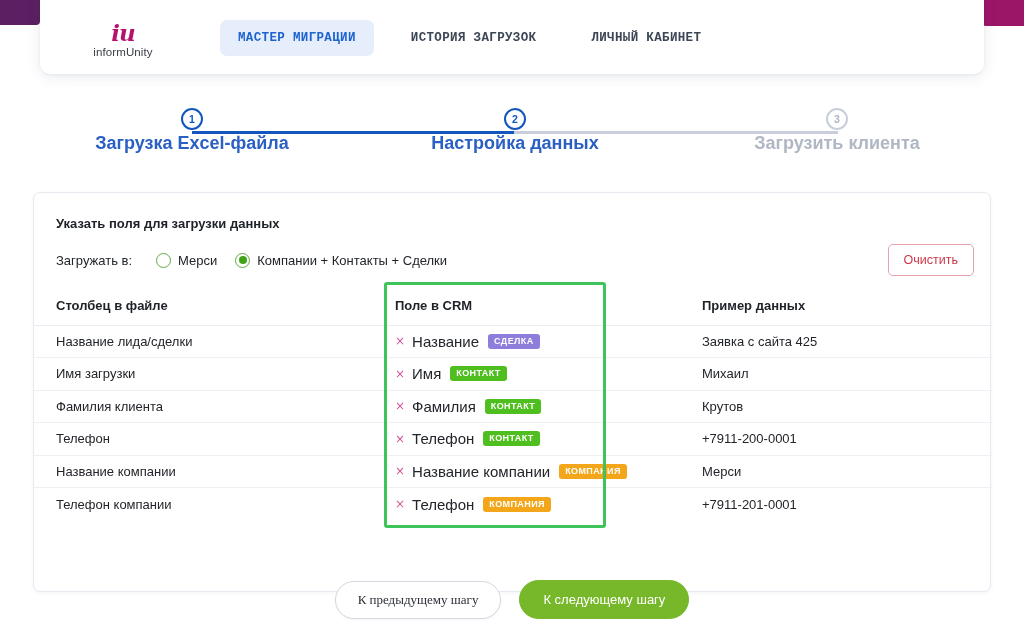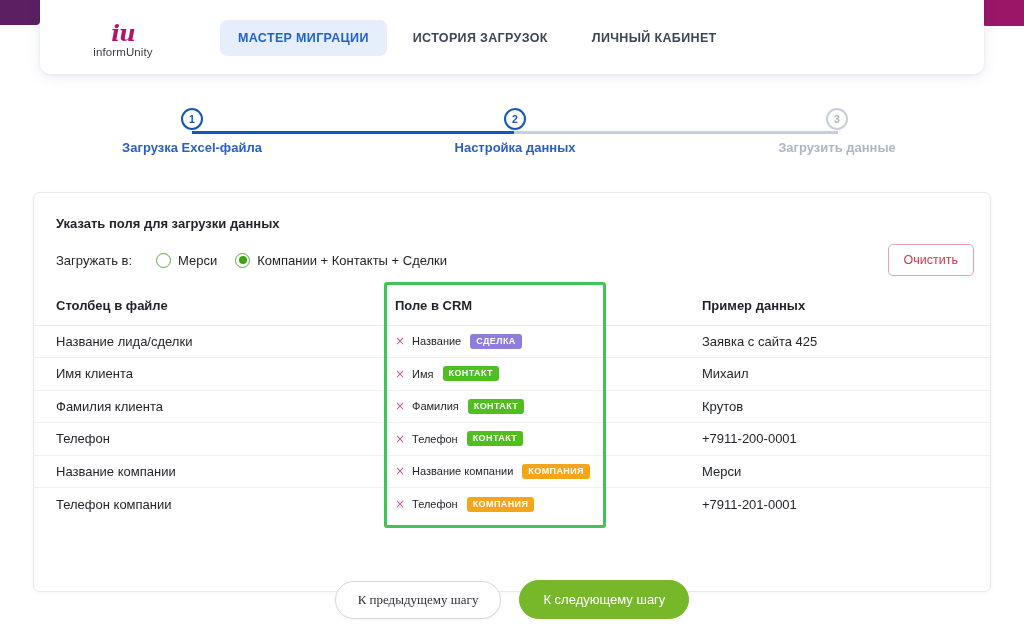--- a/index.html
+++ b/index.html
@@ -75,22 +75,23 @@
     font-size: 11.5px;
     color: #3a3f45;
     margin-top: 2px;
     letter-spacing: 0.1px;
   }
 
   .nav {
     display: flex;
     align-items: flex-end;
     margin-left: 42px;
-    gap: 8px;
+    gap: 19px;
     padding-bottom: 4px;
+    font-family: Liberation Mono, monospace;
   }
   .nav-item {
     font-size: 12.5px;
     font-weight: 700;
     letter-spacing: 0.35px;
     color: #3c4756;
     padding: 11px 18px;
     border-radius: 7px;
     cursor: pointer;
     white-space: nowrap;
@@ -141,22 +142,22 @@
     font-weight: 700;
     color: #1456bd;
     position: relative;
     z-index: 2;
   }
   .step-circle.pending {
     border-color: #c8cedb;
     color: #aab2c2;
   }
   .step-label {
-    margin-top: 10px;
-    font-size: 13px;
+    margin-top: 3px;
+    font-size: 18px;
     font-weight: 700;
     color: #2a5fc4;
     white-space: nowrap;
   }
   .step-label.pending { color: #b0b7c4; }
 
   
   .panel {
     position: absolute;
     left: 33px;
@@ -276,21 +277,21 @@
   .col-ex  { width: 323px; padding-left: 33px !important; }
 
   .crm-cell { display: flex; align-items: center; gap: 7px; }
   .x-icon {
     color: #d2559b;
     font-size: 12px;
     line-height: 1;
     cursor: pointer;
     font-family: "DejaVu Sans", sans-serif;
   }
-  .crm-name { font-size: 11px; color: #22252a; white-space: nowrap; }
+  .crm-name { font-size: 15px; color: #22252a; white-space: nowrap; }
 
   .badge {
     display: inline-block;
     font-size: 9px;
     font-weight: 700;
     letter-spacing: 0.4px;
     color: #ffffff;
     border-radius: 3px;
     padding: 3px 6px 3px 6px;
     line-height: 1;
@@ -374,21 +375,21 @@
     <div class="step-label">Загрузка Excel-файла</div>
   </div>
 
   <div class="step step-2">
     <div class="step-circle">2</div>
     <div class="step-label">Настройка данных</div>
   </div>
 
   <div class="step step-3">
     <div class="step-circle pending">3</div>
-    <div class="step-label pending">Загрузить данные</div>
+    <div class="step-label pending">Загрузить клиента</div>
   </div>
 </div>
 
 <div class="panel">
   <div class="panel-title">Указать поля для загрузки данных</div>
 
   <div class="controls-row">
     <span class="controls-label">Загружать в:</span>
 
     <label class="radio-opt">
@@ -421,21 +422,21 @@
           <span class="crm-cell">
             <span class="x-icon">×</span>
             <span class="crm-name">Название</span>
             <span class="badge badge-deal">СДЕЛКА</span>
           </span>
         </td>
         <td class="col-ex">Заявка с сайта 425</td>
       </tr>
 
       <tr>
-        <td class="col-src">Имя клиента</td>
+        <td class="col-src">Имя загрузки</td>
         <td class="col-crm">
           <span class="crm-cell">
             <span class="x-icon">×</span>
             <span class="crm-name">Имя</span>
             <span class="badge badge-contact">КОНТАКТ</span>
           </span>
         </td>
         <td class="col-ex">Михаил</td>
       </tr>
 

